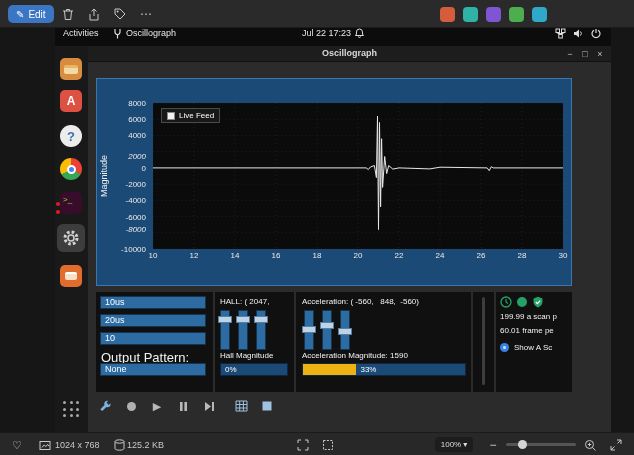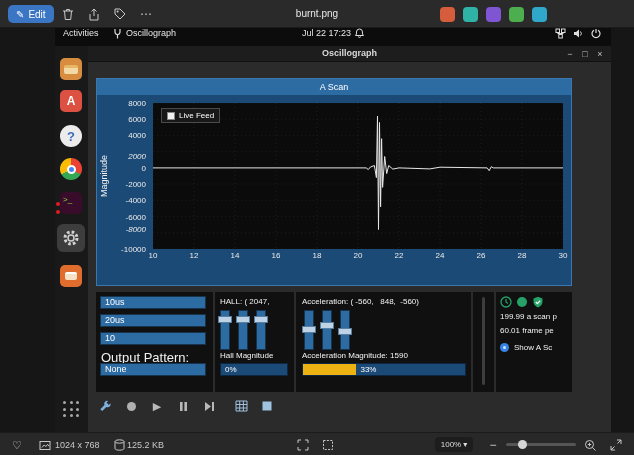--- a/index.html
+++ b/index.html
@@ -82,21 +82,20 @@
         <path d="M2 6v6h8V6 M6 1v7 M3.5 3.5L6 1l2.5 2.5" fill="none" stroke="currentColor" stroke-width="1"></path>
       </svg>
   </button>
   <button class="tb-ic" style="left:112px">
     <svg width="12" height="12" viewBox="0 0 12 12">
         <path d="M1 1h5l5 5-5 5-5-5z" fill="none" stroke="currentColor" stroke-width="1"></path>
         <circle cx="3.6" cy="3.6" r="1" fill="currentColor"></circle>
       </svg>
   </button>
   <button class="tb-ic" style="left:138px">⋯</button>
-  <div class="tb-title">burnt.png</div>
   <button class="task-ic" style="left: 440px; background: rgb(214, 93, 59);"></button>
   <button class="task-ic" style="left: 463px; background: rgb(47, 179, 166);"></button>
   <button class="task-ic" style="left: 486px; background: rgb(128, 85, 212);"></button>
   <button class="task-ic" style="left: 509px; background: rgb(76, 174, 79);"></button>
   <button class="task-ic" style="left: 532px; background: rgb(47, 168, 201);"></button>
 </header>
 
 <section class="abs desktop">
 
   <div class="abs gnome-bar">
@@ -181,21 +180,20 @@
     <div class="abs titlebar">
       <div class="t">Oscillograph</div>
       <button class="winctl" style="right:34px">−</button>
       <button class="winctl" style="right:19px">□</button>
       <button class="winctl" style="right:4px">×</button>
     </div>
 
     <div class="abs win-body">
 
       <div class="abs chart-panel">
-        <div class="abs chart-header">A Scan</div>
         <div class="abs ylabel">Magnitude</div>
         <div class="abs yticks">
             <span class="ytick" style="top: 0px;">8000</span>
             <span class="ytick" style="top: 16.2222px;">6000</span>
             <span class="ytick" style="top: 32.4444px;">4000</span>
             <span class="ytick" style="top: 53px; font-style: italic;">2000</span>
             <span class="ytick" style="top: 64.8889px;">0</span>
             <span class="ytick" style="top: 81.1111px;">-2000</span>
             <span class="ytick" style="top: 97.3333px;">-4000</span>
             <span class="ytick" style="top: 113.556px;">-6000</span>

